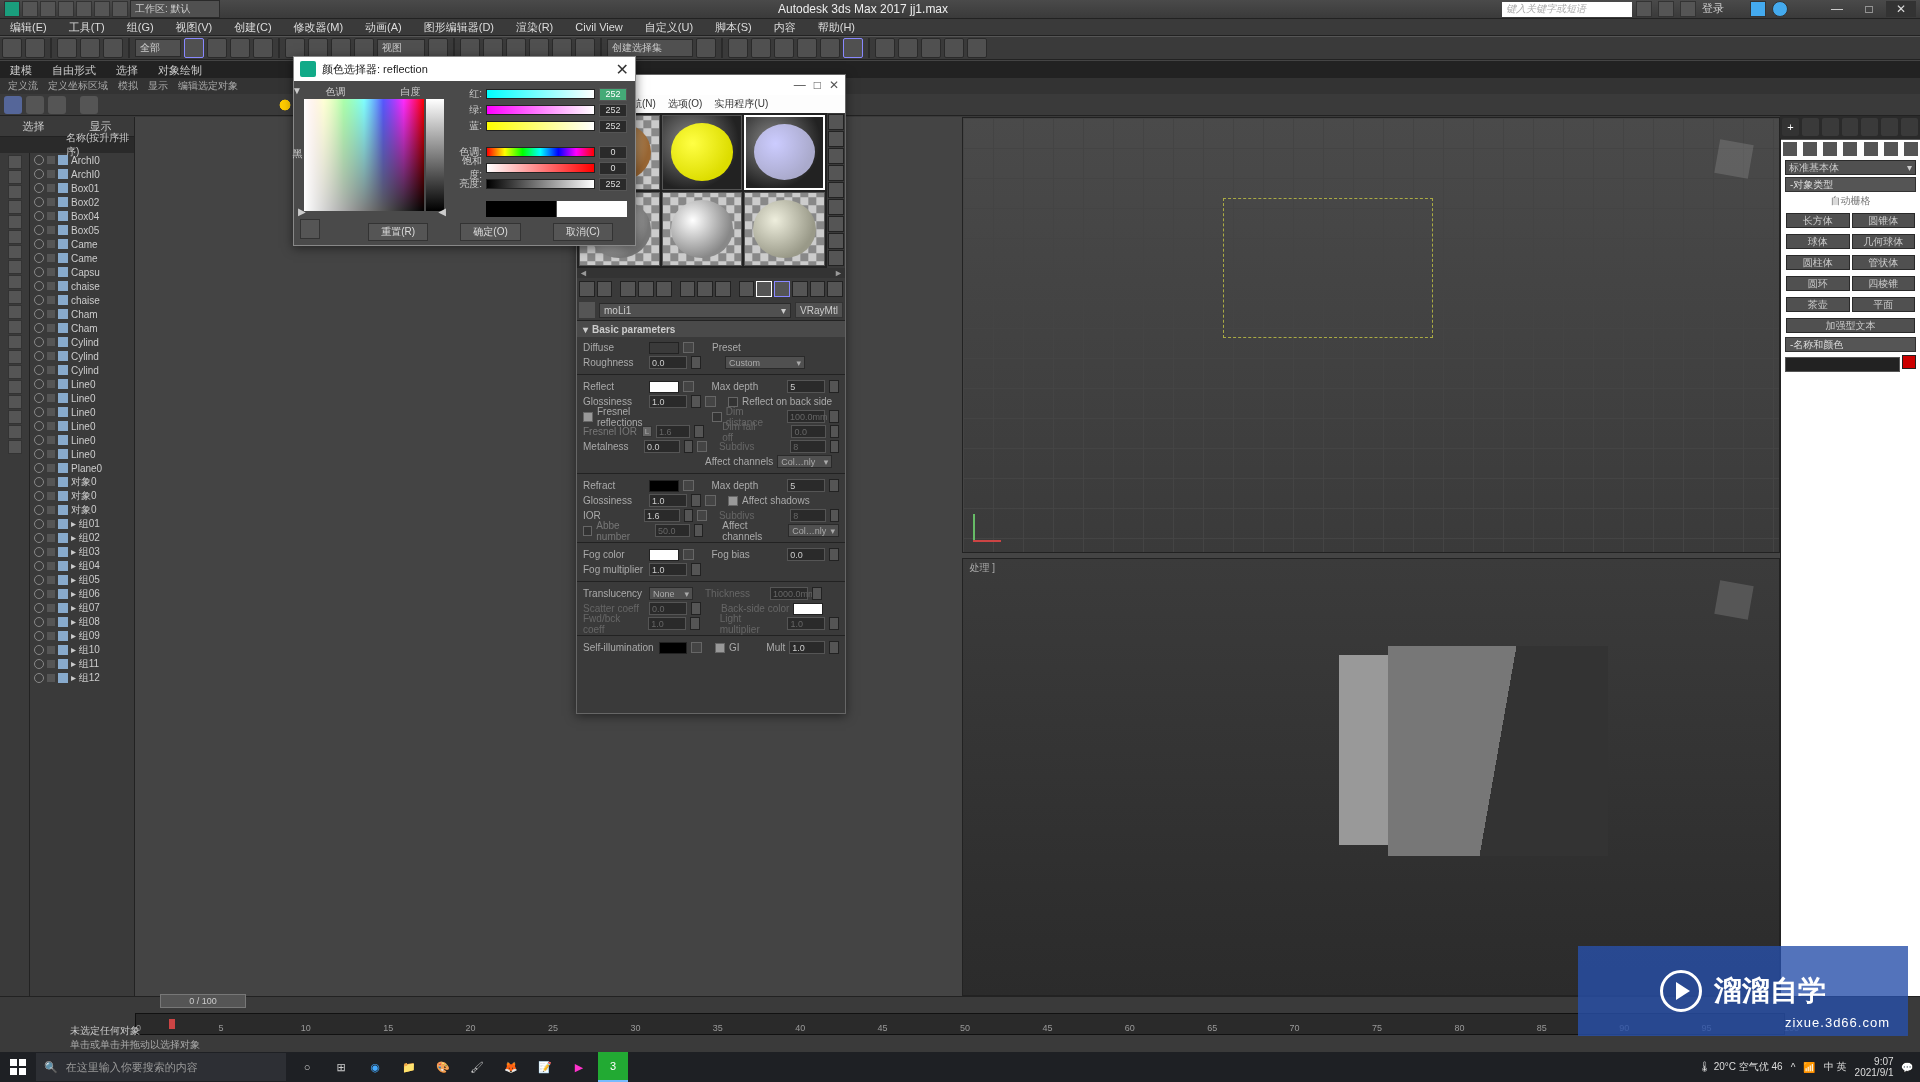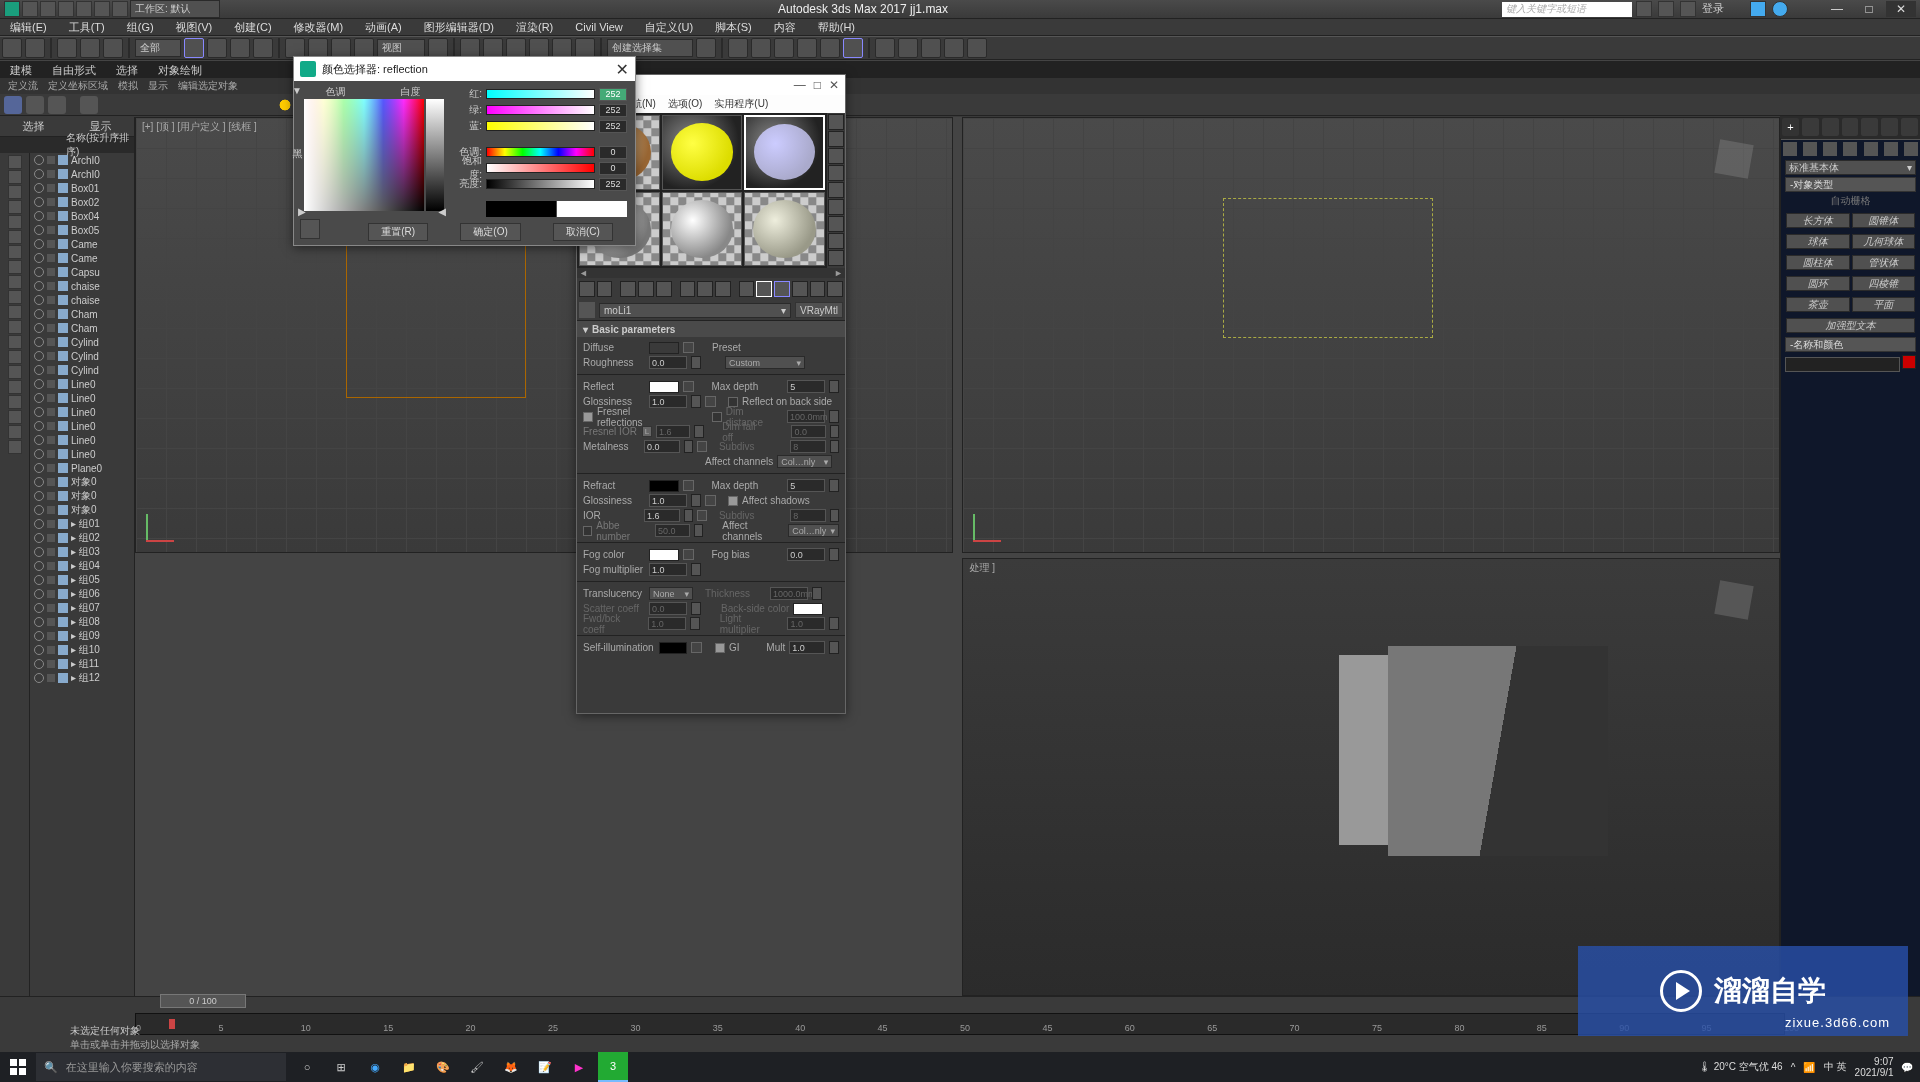--- a/index.html
+++ b/index.html
@@ -47,30 +47,30 @@
 .viewports { flex: 1; position: relative; background: #444; }
 .vp { position: absolute; background: linear-gradient(#4a4a4a,#3a3a3a); border: 1px solid #222;}
 .vp-tl { top: 0; left: 0; width: 49.7%; height: 49.6%; }
 .vp-tr { top: 0; right: 0; width: 49.7%; height: 49.6%; }
 .vp-bl { bottom: 0; left: 0; width: 49.7%; height: 49.8%; border: 1px solid #ccc;}
 .vp-br { bottom: 0; right: 0; width: 49.7%; height: 49.8%; background: linear-gradient(#3b3b3b,#2b2b2b); }
 .vp-label { position: absolute; top: 2px; left: 6px; color: #aaa; font-size: 10px; }
 .vp-grid { position: absolute; inset: 0; background-image: linear-gradient(#555 1px, transparent 1px),linear-gradient(90deg,#555 1px,transparent 1px); background-size: 30px 30px;}
 .vp-grid-dark { background-image: linear-gradient(#444 1px, transparent 1px),linear-gradient(90deg,#444 1px,transparent 1px); }
 
-.command-panel { width: 140px; background: #0f172a; border-left: 1px solid #222; }
+.command-panel { width: 140px; background: #ffffff; border-left: 1px solid #222; }
 .cp-tabs { display: flex; justify-content: space-around; padding: 2px 0; gap:3px; background: #2a2a2a;}
 .cp-tab { width: 18px; height: 18px; background: #3a3a3a; border: 1px solid #555;}
 .cp-tab.active { background: #666;}
 .cp-subtabs { display: flex; justify-content: space-around; padding: 2px 0; border-top:1px solid #555; gap:3px;}
 .cp-sub { width: 14px; height: 14px; background: #555;}
 .cp-dropdown { margin: 2px 4px; height: 15px; background: #505050; border: 1px solid #2a2a2a; font-size: 10px; padding: 0 3px; color: #ccc; display:flex; justify-content:space-between; align-items:center;}
 .cp-section { margin: 1px 4px; }
 .cp-rollout-head { background: #555; height: 15px; font-size: 10px; display: flex; align-items: center; padding: 0 4px; color: #ddd; border: 1px solid #333;}
-.cp-row { display: flex; justify-content: space-between; padding: 2px 0; font-style: italic;}
+.cp-row { display: flex; justify-content: space-between; padding: 2px 0;}
 .cp-btn { flex: 1; margin: 1px; height: 15px; background: #505050; border: 1px solid #2a2a2a; font-size: 10px; display:flex; align-items:center; justify-content:center; color: #ccc;}
 .cp-input { height: 15px; background: #222; border: 1px solid #555; flex: 1; margin-top: 2px; }
 .cp-swatch { width: 14px; height: 14px; background: #c00; border: 1px solid #222;}
 
 
 .mat-editor { position: absolute; left: 576px; top: 74px; width: 270px; height: 640px; background: #3a3a3a; border: 1px solid #666; box-shadow: 0 2px 10px rgba(0,0,0,0.5);}
 .me-title { height: 20px; background: #fff; display: flex; align-items: center; justify-content: space-between; padding: 0 6px; font-size: 11px; color: #333;}
 .me-title-btns { display: flex; gap: 8px; font-size: 12px; color: #555; }
 .me-menu { height: 18px; background: #fdfdfd; display: flex; align-items: center; gap: 12px; padding: 0 8px; font-size: 10px; color: #333;}
 .me-slots { height: 155px; background: #222; position: relative; display: flex;}
@@ -555,26 +555,20 @@
             <span class="se-eye"></span>
             <span class="se-freeze"></span>
             <span class="se-type"></span>
             <span>▸ 组12</span>
           </div>
         </div>
     </div>
   </div>
 
   <div class="viewports">
-    <div class="vp vp-tl">
-      <div class="vp-grid vp-grid-dark"></div>
-      <div class="vp-label">[+] [顶 ] [用户定义 ] [线框 ]</div>
-      <div class="gizmo-axes"></div>
-      <div class="sketch-model-tl" style="border:1px solid #a60"></div>
-    </div>
     <div class="vp vp-tr">
       <div class="vp-grid vp-grid-dark"></div>
       <div class="viewcube"></div>
       <div class="gizmo-axes"></div>
       <div class="sketch-model-tr"></div>
     </div>
     <div class="vp vp-br">
       <div class="vp-label">处理 ]</div>
       <div class="viewcube"></div>
       <div class="render-cube2"></div>

